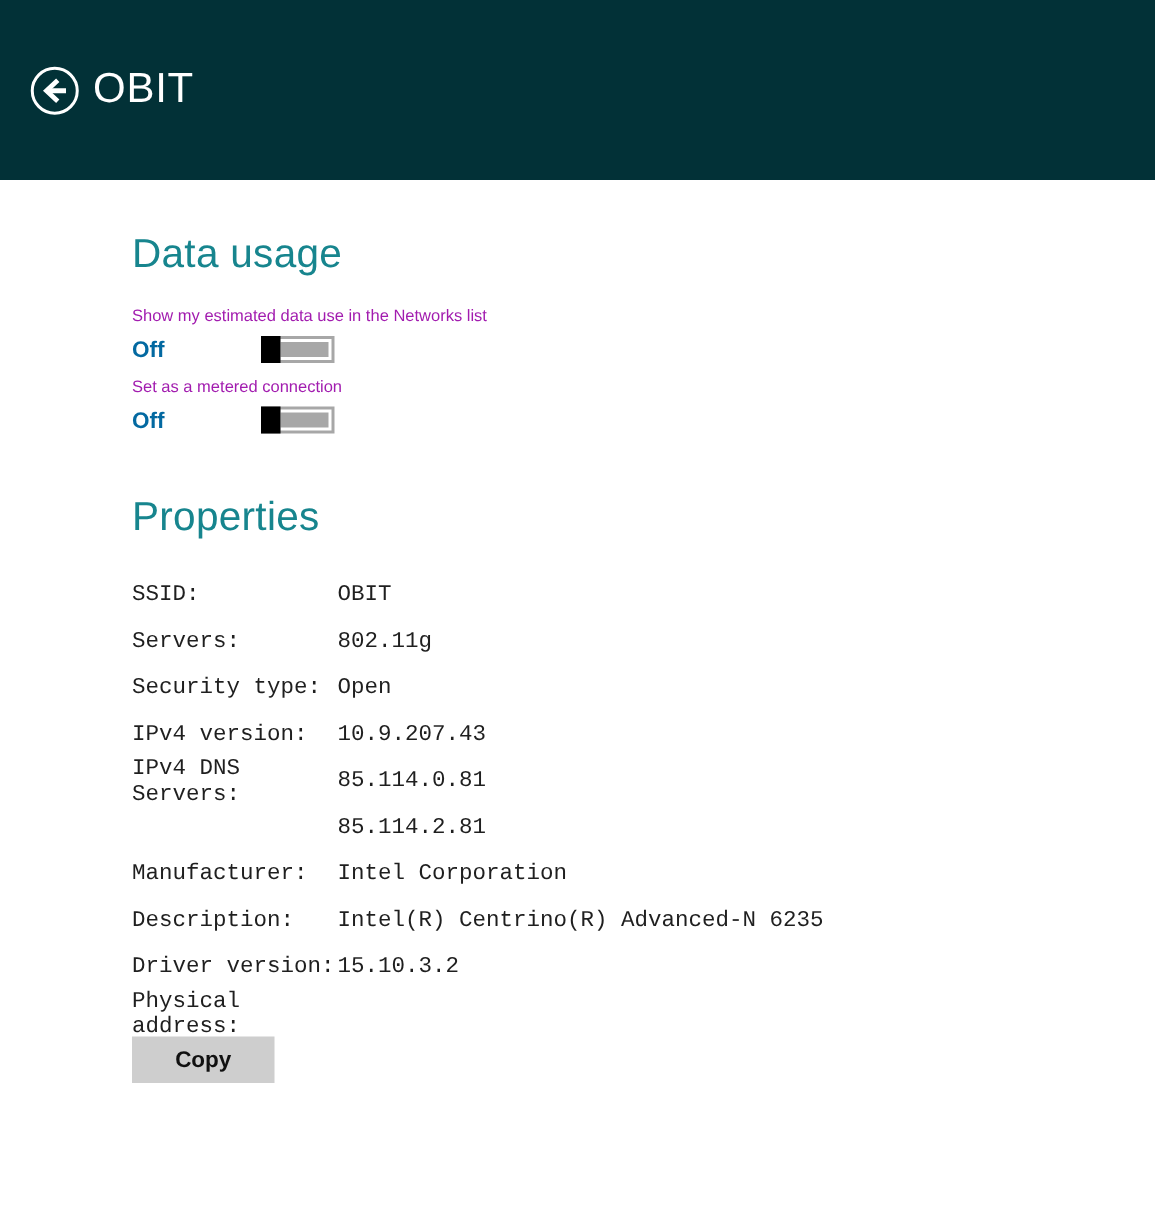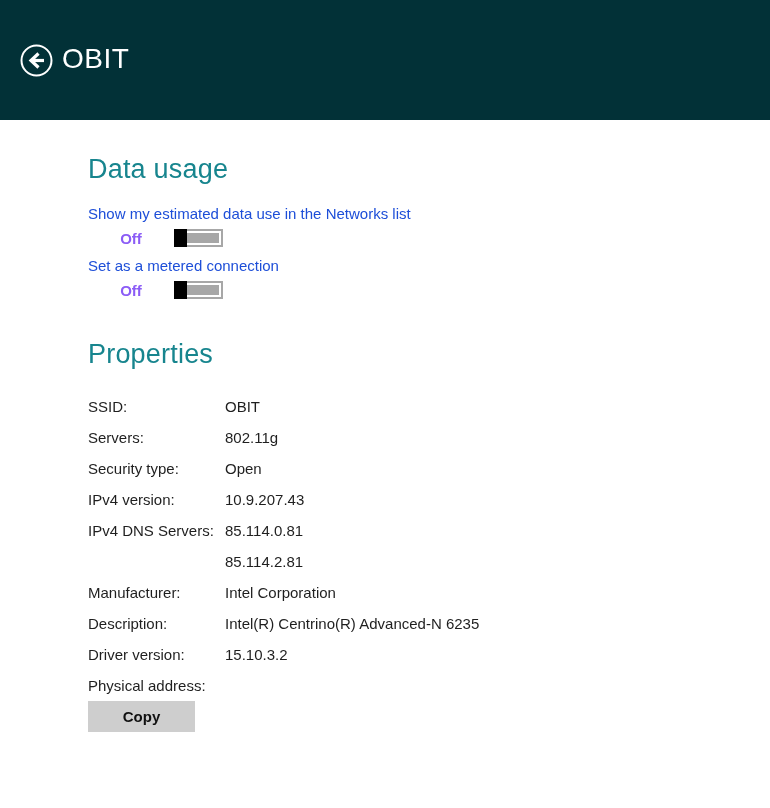--- a/index.html
+++ b/index.html
@@ -43,33 +43,32 @@
     color:#17858e;
     font-size:27px;
     font-weight:300;
     letter-spacing:0.2px;
   }
   .heading-data-usage { margin-top:34px; }
   .heading-properties { margin-top:40px; }
 
   .toggle-group { margin-top:20px; }
   .toggle-group + .toggle-group { margin-top:10px; }
-  .toggle-label { font-size:15px; color:#1d4ed8; }
+  .toggle-label { font-size:11px; color:#a21caf; }
   .toggle-row {
     margin-top:7px;
     display:flex;
     align-items:center;
     height:18px;
   }
   .toggle-state {
     font-size:15px;
     font-weight:700;
-    color:#8b5cf6;
+    color:#0369a1;
     width:86px;
-    text-align:center;
   }
   .toggle {
     position:relative;
     width:49px; height:18px;
     border:2px solid #a7a7a7;
     background:#ffffff;
     cursor:pointer;
   }
   .toggle-fill {
     position:absolute;
@@ -77,33 +76,33 @@
     background:#a7a7a7;
   }
   .toggle-thumb {
     position:absolute;
     left:-2px; top:-2px;
     width:13px; height:18px;
     background:#000000;
   }
 
   
-  .props { margin-top:21px; }
+  .props { margin-top:21px;font-family:Liberation Mono, monospace; }
   .prop-row {
     display:flex;
     height:31px;
     align-items:center;
     font-size:15px;
   }
   .prop-label { width:137px; flex:0 0 137px; color:#1f1f1f; }
   .prop-value { color:#1f1f1f; }
 
   .copy-btn {
     margin-top:0px;
-    width:107px; height:31px;
+    width:95px; height:31px;
     background:#cecece;
     border:none;
     font-family:"Liberation Sans","DejaVu Sans",sans-serif;
     font-size:15px;
     font-weight:700;
     color:#111111;
     cursor:pointer;
     display:flex;
     align-items:center;
     justify-content:center;

